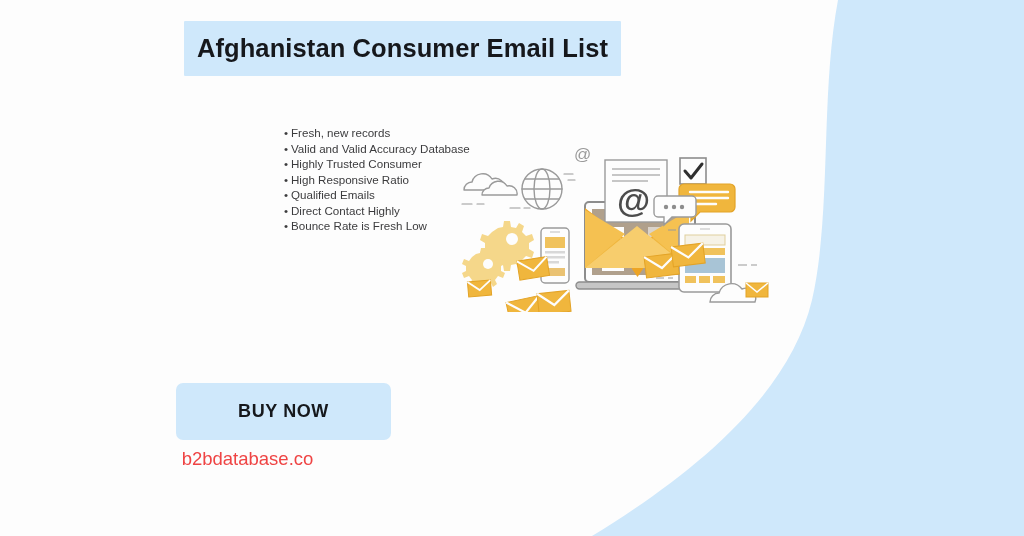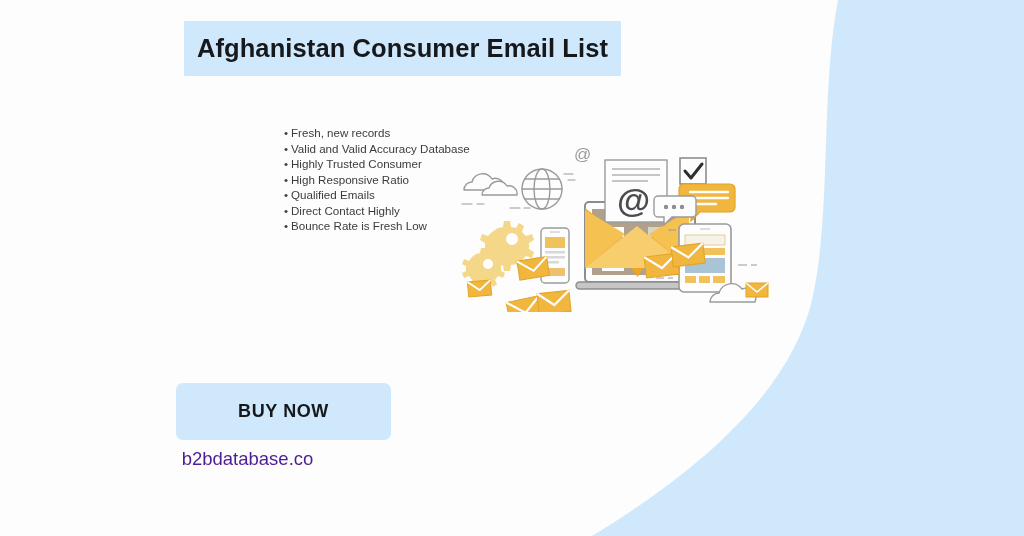--- a/index.html
+++ b/index.html
@@ -78,21 +78,21 @@
     letter-spacing:.6px;
     color:#16181c;
     font-family:"Liberation Sans", sans-serif;
   }
   .site-url{
     position:absolute;
     left:140px;top:448px;
     width:215px;
     text-align:center;
     font-size:18.5px;
-    color:#4c1d95;
+    color:#ef4444;
     font-family:"Liberation Sans", sans-serif;
   }
   
   .illustration{
     position:absolute;
     left:452px;top:142px;
     width:320px;height:170px;
   }
 </style>
 </head>

